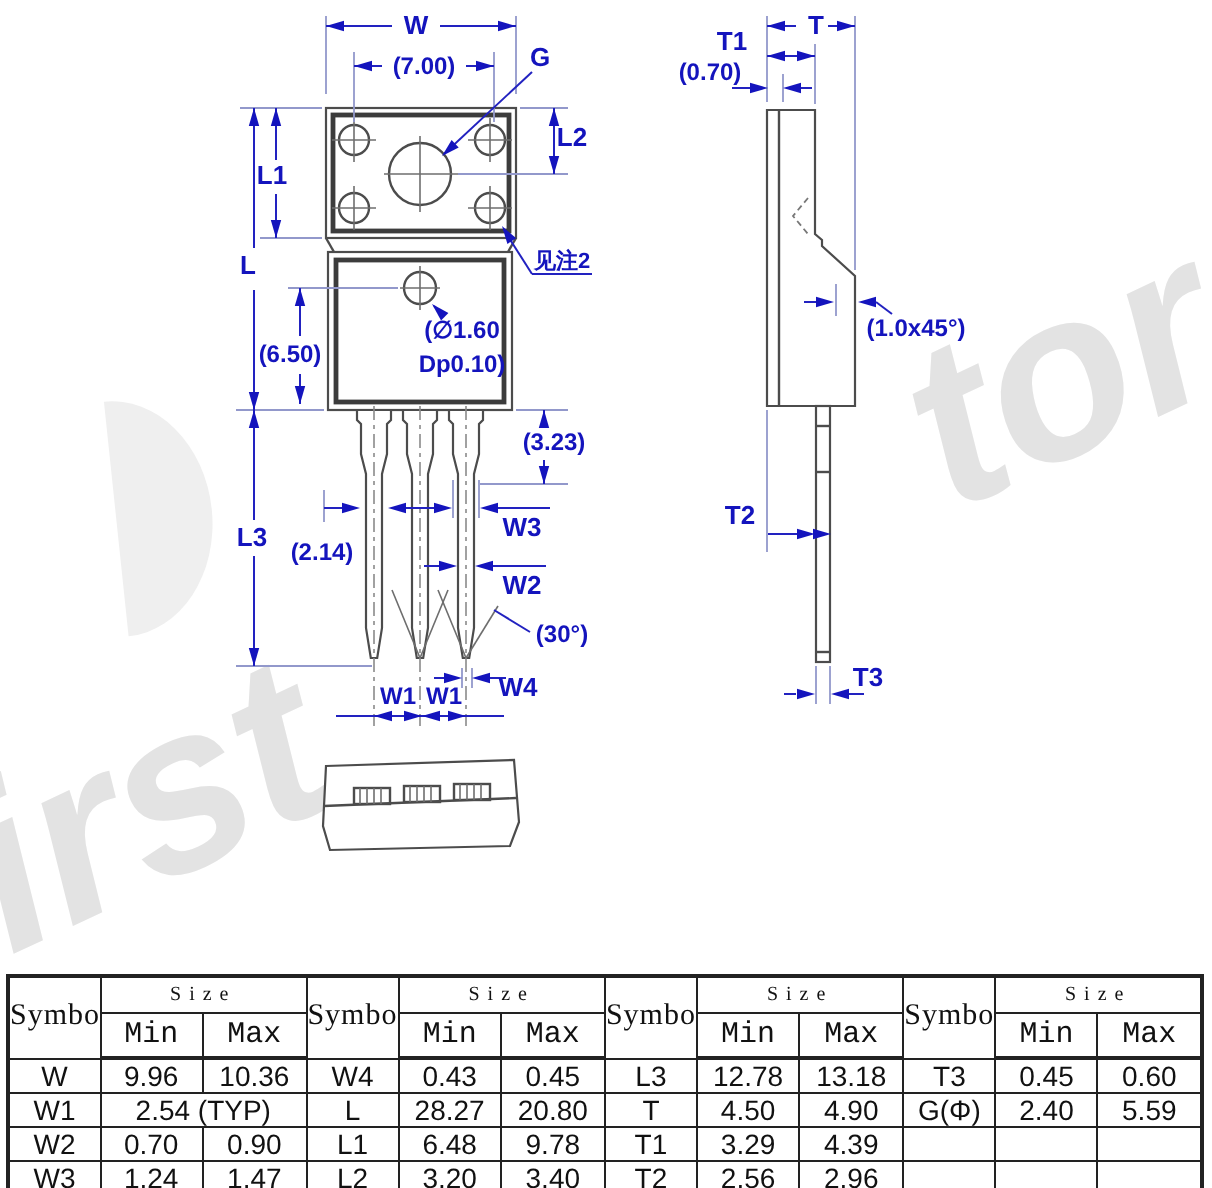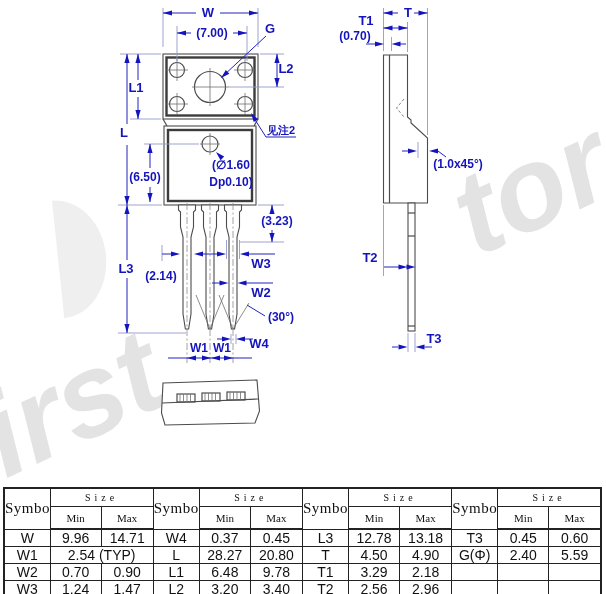--- a/index.html
+++ b/index.html
@@ -30,21 +30,21 @@
   .dim-table{position:absolute;left:3px;top:487px;z-index:2;border-collapse:collapse;
       table-layout:fixed;width:599px;background:transparent;color:#111;}
   .dim-table td,.dim-table th{border:1px solid #222;padding:0;margin:0;text-align:center;
       vertical-align:middle;overflow:hidden;font-weight:normal;}
   .dim-table{border:2px solid #222;}
   .hdr1 td,.hdr1 th{height:17px;}
   .hdr2 td,.hdr2 th{height:21px;border-bottom:2px solid #222;}
   .drow td{height:15px;font-family:"Liberation Sans",sans-serif;font-size:14px;}
   .sym-h{font-family:"Liberation Serif",serif;font-size:15px;letter-spacing:0.5px;}
   .size-h{font-family:Liberation Serif, serif;font-size:10px;letter-spacing:4px;}
-  .mm-h{font-family:Liberation Serif, serif;font-size:11px;}
+  .mm-h{font-family:Liberation Mono, monospace;font-size:15px;}
 </style>
 </head>
 <body>
 
 <div class="page">
 
   <div class="wm wm1">first</div>
   <div class="wm wm2">tor</div>
   <div class="wm-swoosh"></div>
 
@@ -317,23 +317,23 @@
       <th class="mm-h">Min</th>
       <th class="mm-h">Max</th>
       <th class="mm-h">Min</th>
       <th class="mm-h">Max</th>
       <th class="mm-h">Min</th>
       <th class="mm-h">Max</th>
     </tr>
     <tr class="drow">
       <td>W</td>
       <td>9.96</td>
-      <td>14.71</td>
+      <td>10.36</td>
       <td>W4</td>
-      <td>0.37</td>
+      <td>0.43</td>
       <td>0.45</td>
       <td>L3</td>
       <td>12.78</td>
       <td>13.18</td>
       <td>T3</td>
       <td>0.45</td>
       <td>0.60</td>
     </tr>
     <tr class="drow">
       <td>W1</td>
@@ -350,21 +350,21 @@
     </tr>
     <tr class="drow">
       <td>W2</td>
       <td>0.70</td>
       <td>0.90</td>
       <td>L1</td>
       <td>6.48</td>
       <td>9.78</td>
       <td>T1</td>
       <td>3.29</td>
-      <td>2.18</td>
+      <td>4.39</td>
       <td></td>
       <td></td>
       <td></td>
     </tr>
     <tr class="drow">
       <td>W3</td>
       <td>1.24</td>
       <td>1.47</td>
       <td>L2</td>
       <td>3.20</td>

